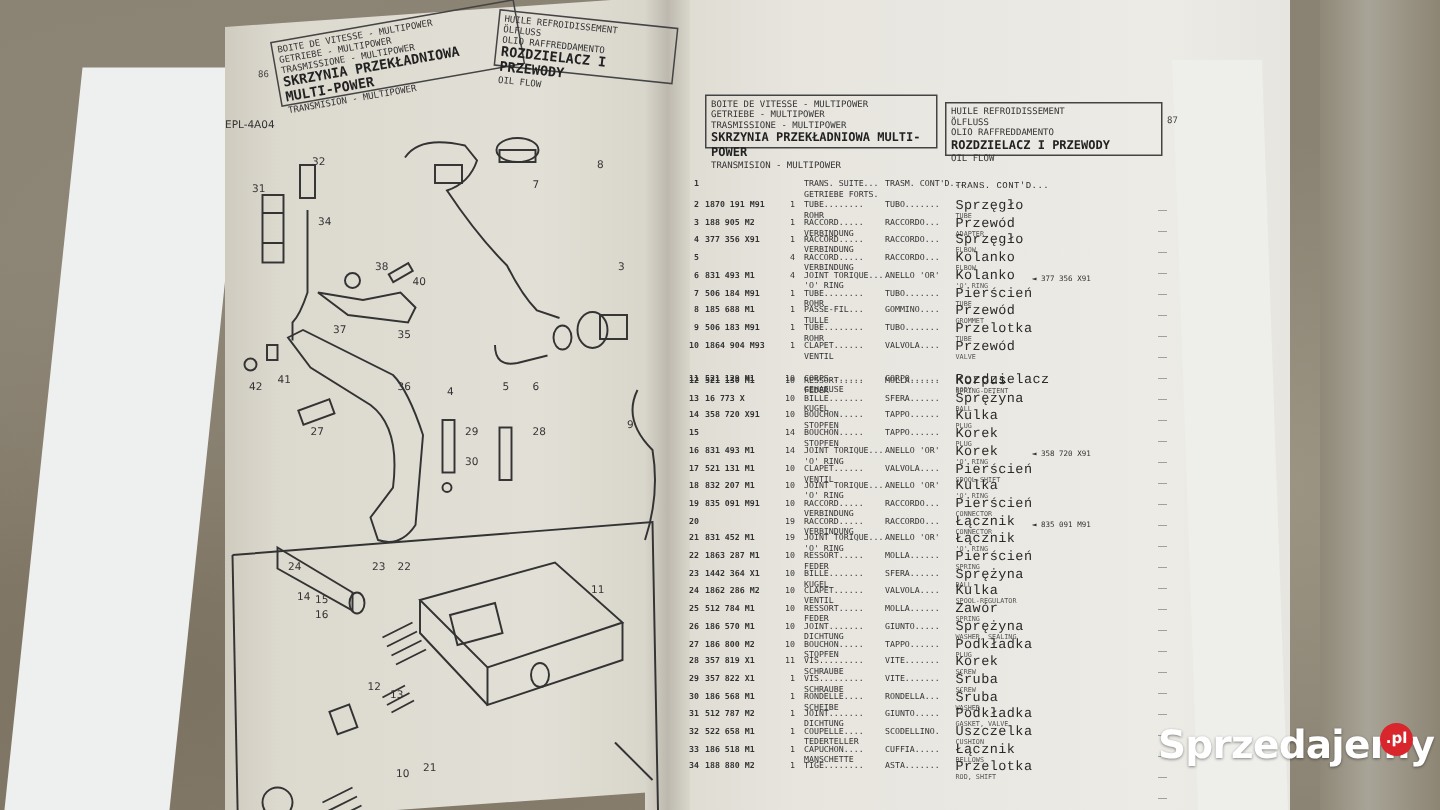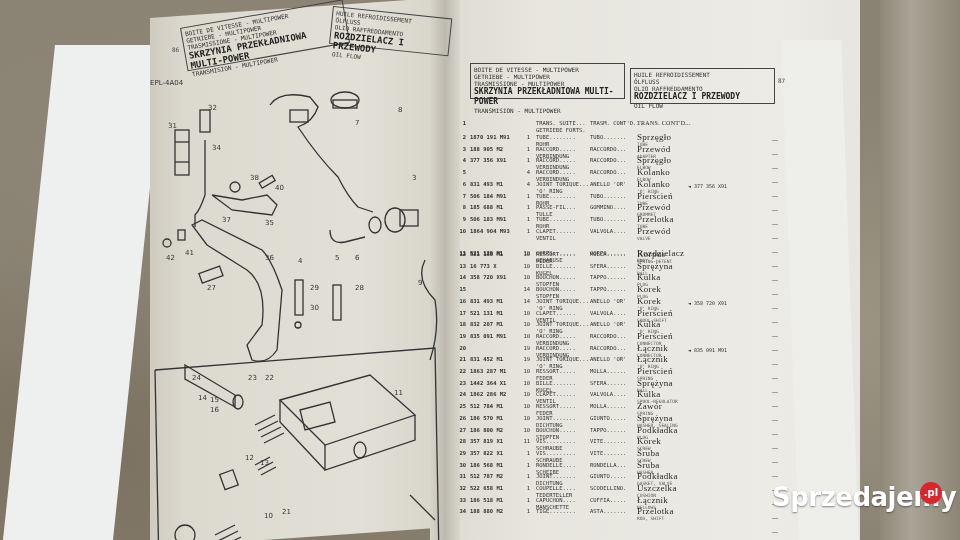--- a/index.html
+++ b/index.html
@@ -36,21 +36,21 @@
   .diagram svg{width:100%;height:100%;}
 
   .parts-table{position:absolute;left:452px;top:120px;width:300px;font-size:5.5px;color:#333;}
   .row{position:absolute;left:0;height:14px;width:320px;}
   .c-ref{position:absolute;left:0;width:14px;text-align:right;font-weight:bold;}
   .c-part{position:absolute;left:18px;width:48px;font-weight:bold;}
   .c-qty{position:absolute;left:64px;width:14px;text-align:right;}
   .c-fr{position:absolute;left:84px;width:70px;white-space:nowrap;overflow:hidden;}
   .c-de{position:absolute;left:84px;top:7px;width:70px;white-space:nowrap;}
   .c-it{position:absolute;left:138px;width:60px;white-space:nowrap;}
-  .c-pl{position:absolute;left:185px;top:-2px;font-size:9px;letter-spacing:0.3px;color:#2a2a2a;white-space:nowrap;font-family:Liberation Serif, serif;}
+  .c-pl{position:absolute;left:185px;top:-2px;font-size:9px;letter-spacing:0.3px;color:#2a2a2a;white-space:nowrap;font-family:Liberation Mono, monospace;}
   .c-en{position:absolute;left:185px;top:8px;font-size:4.5px;color:#555;white-space:nowrap;}
   .note{position:absolute;font-size:5px;color:#333;white-space:nowrap;}
 
   .dotcol{position:absolute;left:772px;top:140px;width:6px;height:400px;
     background:repeating-linear-gradient(180deg,#555 0 1px,transparent 1px 14px);opacity:0.5;}
 
   .watermark{position:absolute;left:772px;top:482px;font-family:"DejaVu Sans",sans-serif;font-weight:bold;
     font-size:26px;color:#ffffff;text-shadow:0 1px 2px rgba(0,0,0,0.45);letter-spacing:-0.5px;}
   .wm-pl{position:absolute;left:920px;top:482px;width:22px;height:22px;border-radius:50%;background:#d8262c;
     color:#fff;font-family:"DejaVu Sans",sans-serif;font-size:10px;font-weight:bold;text-align:center;line-height:22px;}

